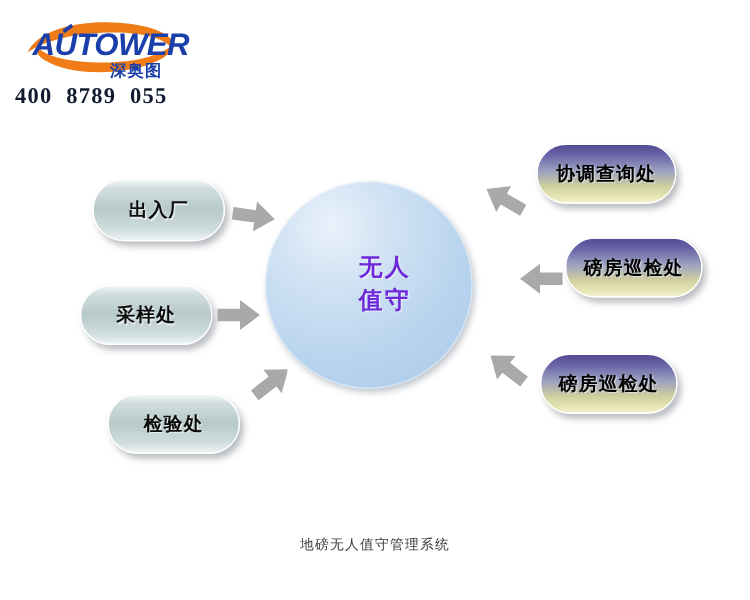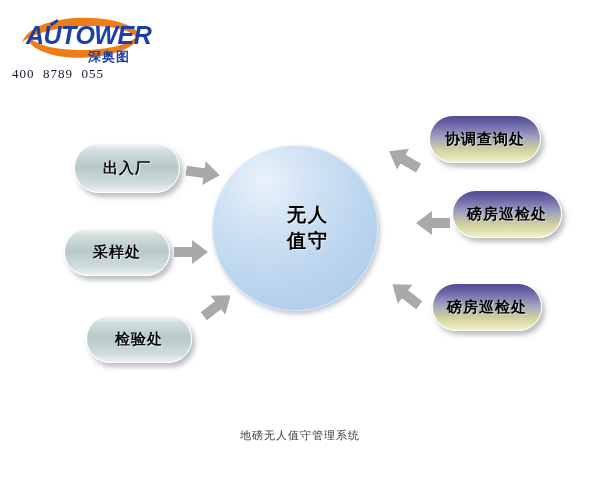--- a/index.html
+++ b/index.html
@@ -11,40 +11,40 @@
     position:relative;
   }
   #stage{position:absolute;left:0;top:0;width:600px;height:480px;}
 
   
   .logo-wrap{position:absolute;left:14px;top:12px;width:140px;height:52px;text-align:right;}
   .logo-svg{display:block;}
   .phone{
     position:absolute;left:12px;top:66px;
     font-family:"Liberation Serif", serif;
-    font-size:13px;font-weight:400;color:#111a2e;
+    font-size:18px;font-weight:700;color:#111a2e;
     letter-spacing:1px;white-space:pre;
   }
 
   
   .center-circle{
     position:absolute;left:212px;top:145px;width:166px;height:166px;
     border-radius:50%;
     background:
       radial-gradient(circle at 32% 22%, #eaf2fb 0%, #d2e3f4 26%, #b9d4ee 62%, #a9c8e8 100%);
     box-shadow:
       2px 3px 5px rgba(120,130,145,0.45),
       inset 0 0 0 1px rgba(255,255,255,0.45);
   }
   .center-label{
     position:absolute;left:212px;top:145px;width:166px;height:166px;
     display:flex;flex-direction:column;align-items:center;justify-content:center;
     padding-left:26px;box-sizing:border-box;
     font-family:"DejaVu Sans","Liberation Sans",sans-serif;
-    font-size:19px;font-weight:700;color:#000000;
+    font-size:19px;font-weight:700;color:#6d28d9;
     line-height:1.35;letter-spacing:2px;
     text-shadow:1px 1px 1px rgba(255,255,255,0.65);
   }
 
   
   .pill{
     position:absolute;
     border-radius:26px;
     display:flex;align-items:center;justify-content:center;
     font-family:"DejaVu Sans","Liberation Sans",sans-serif;

